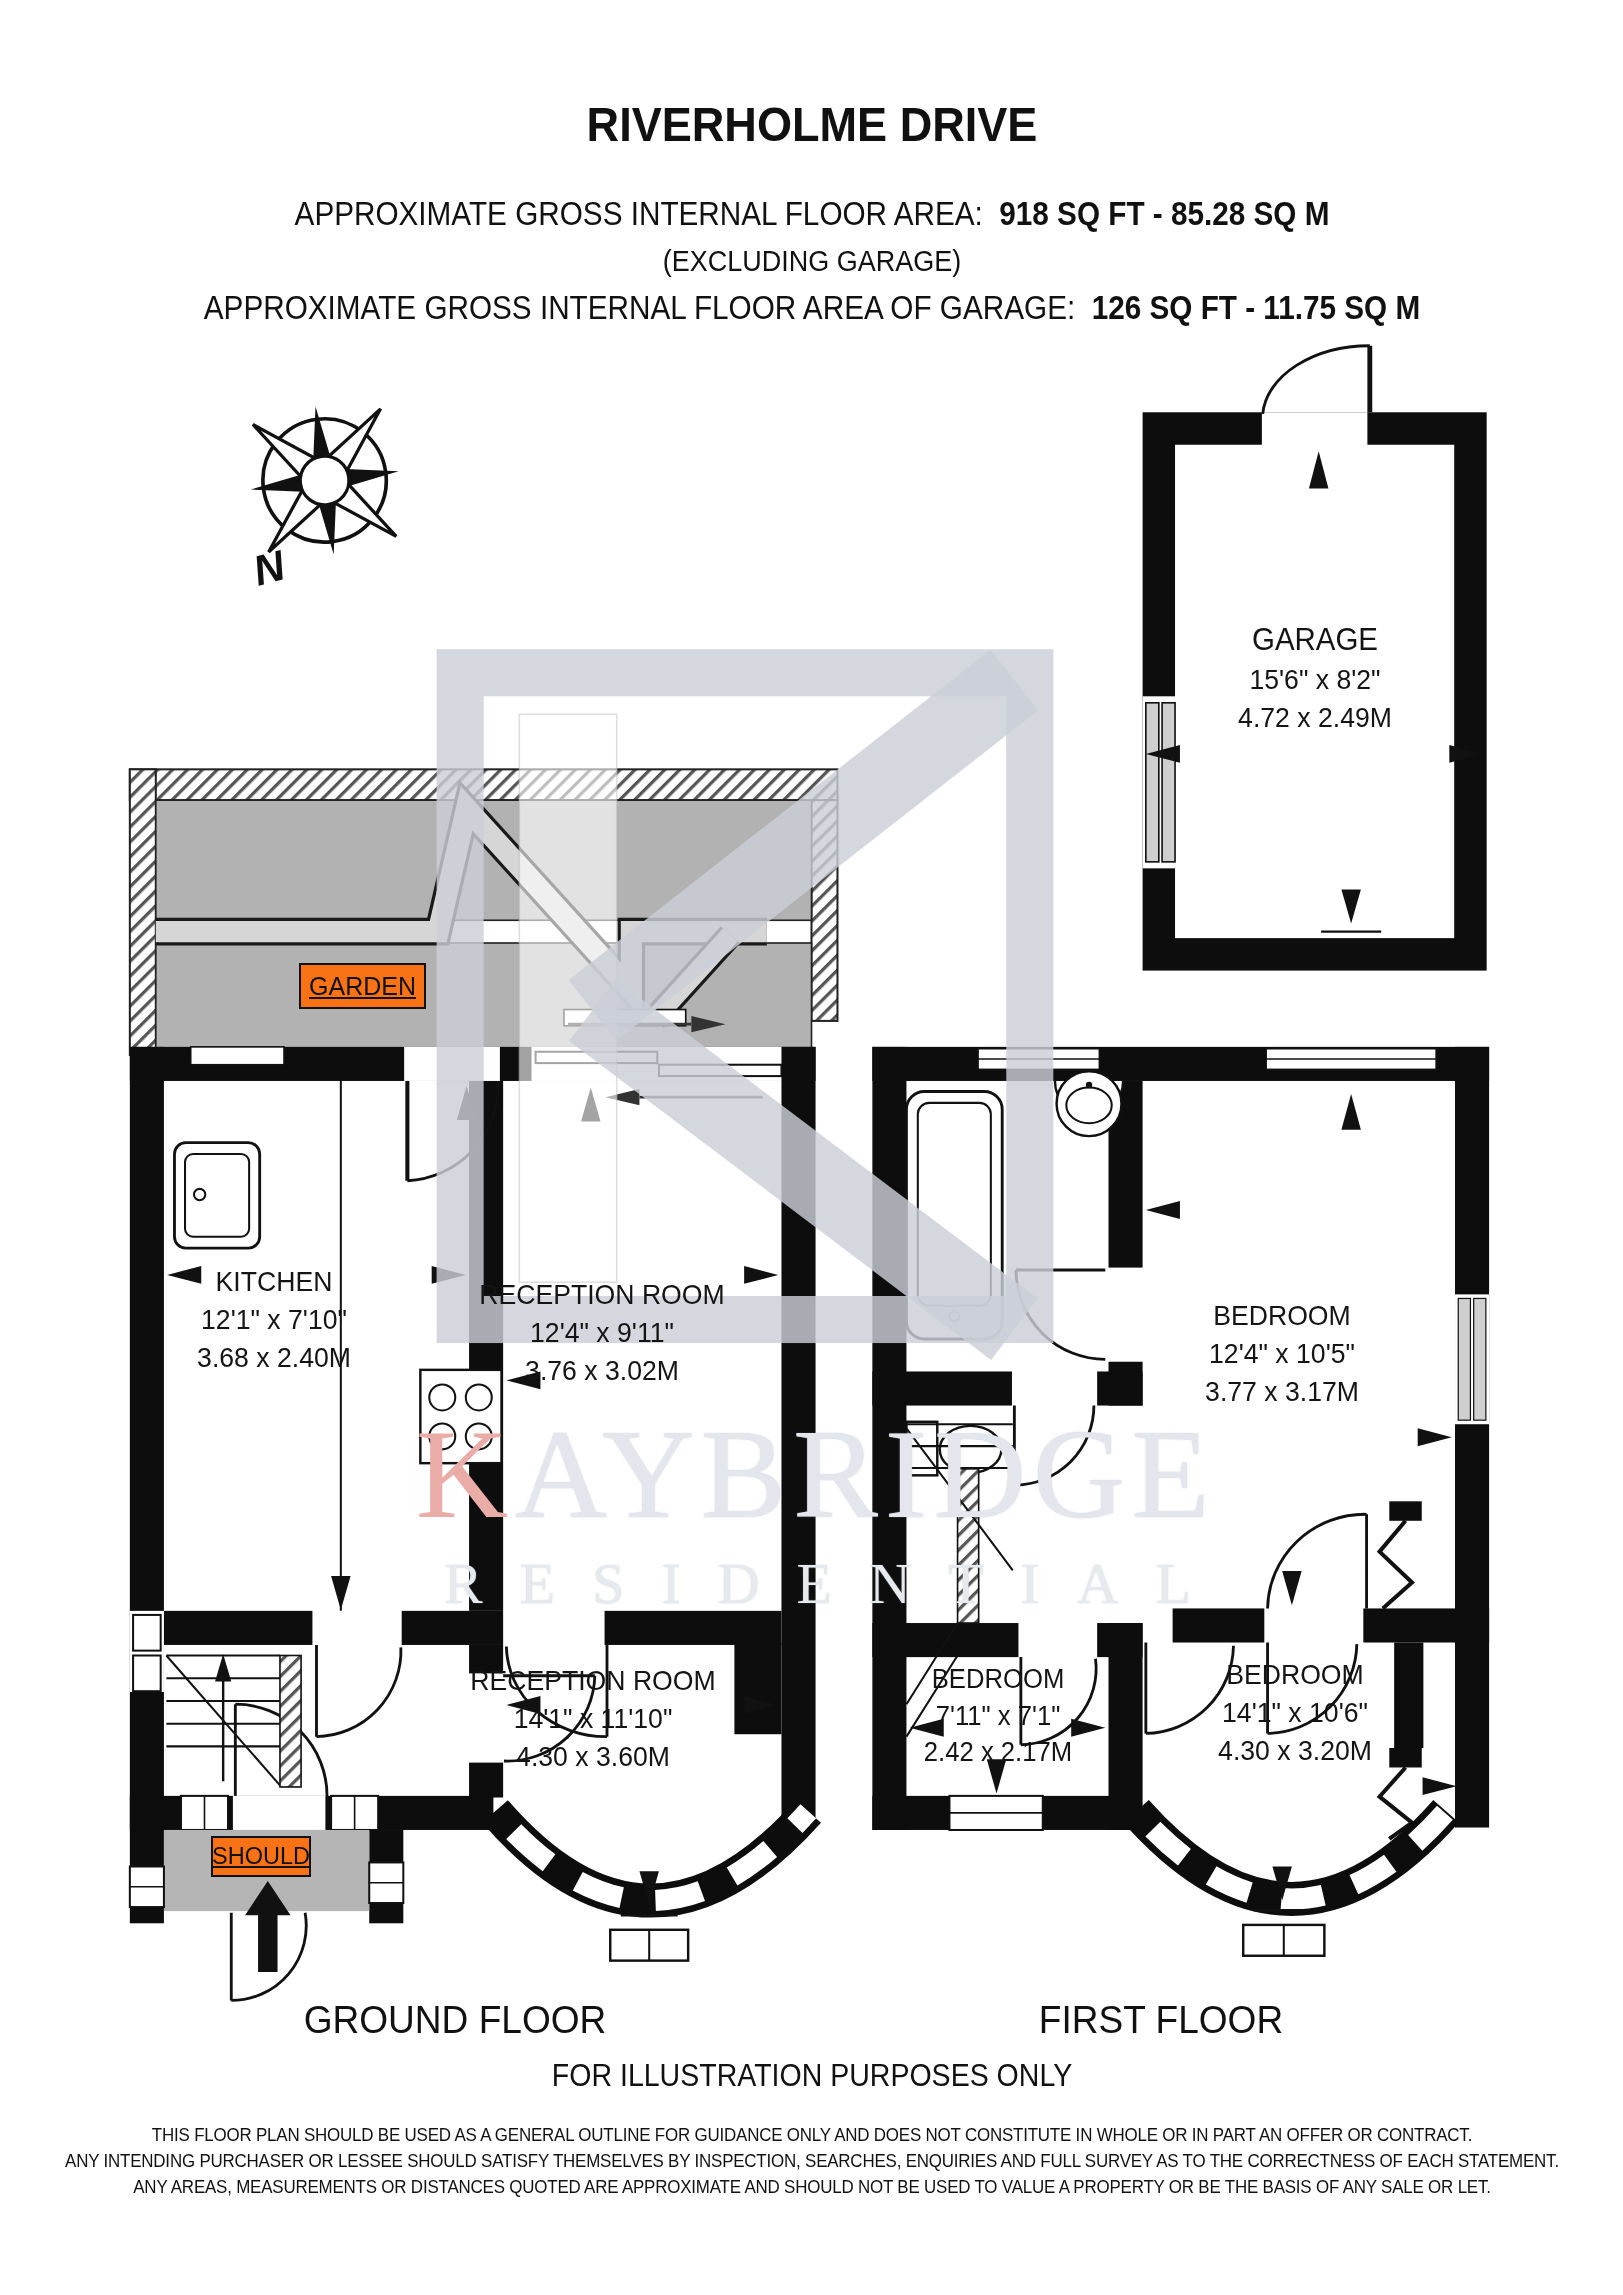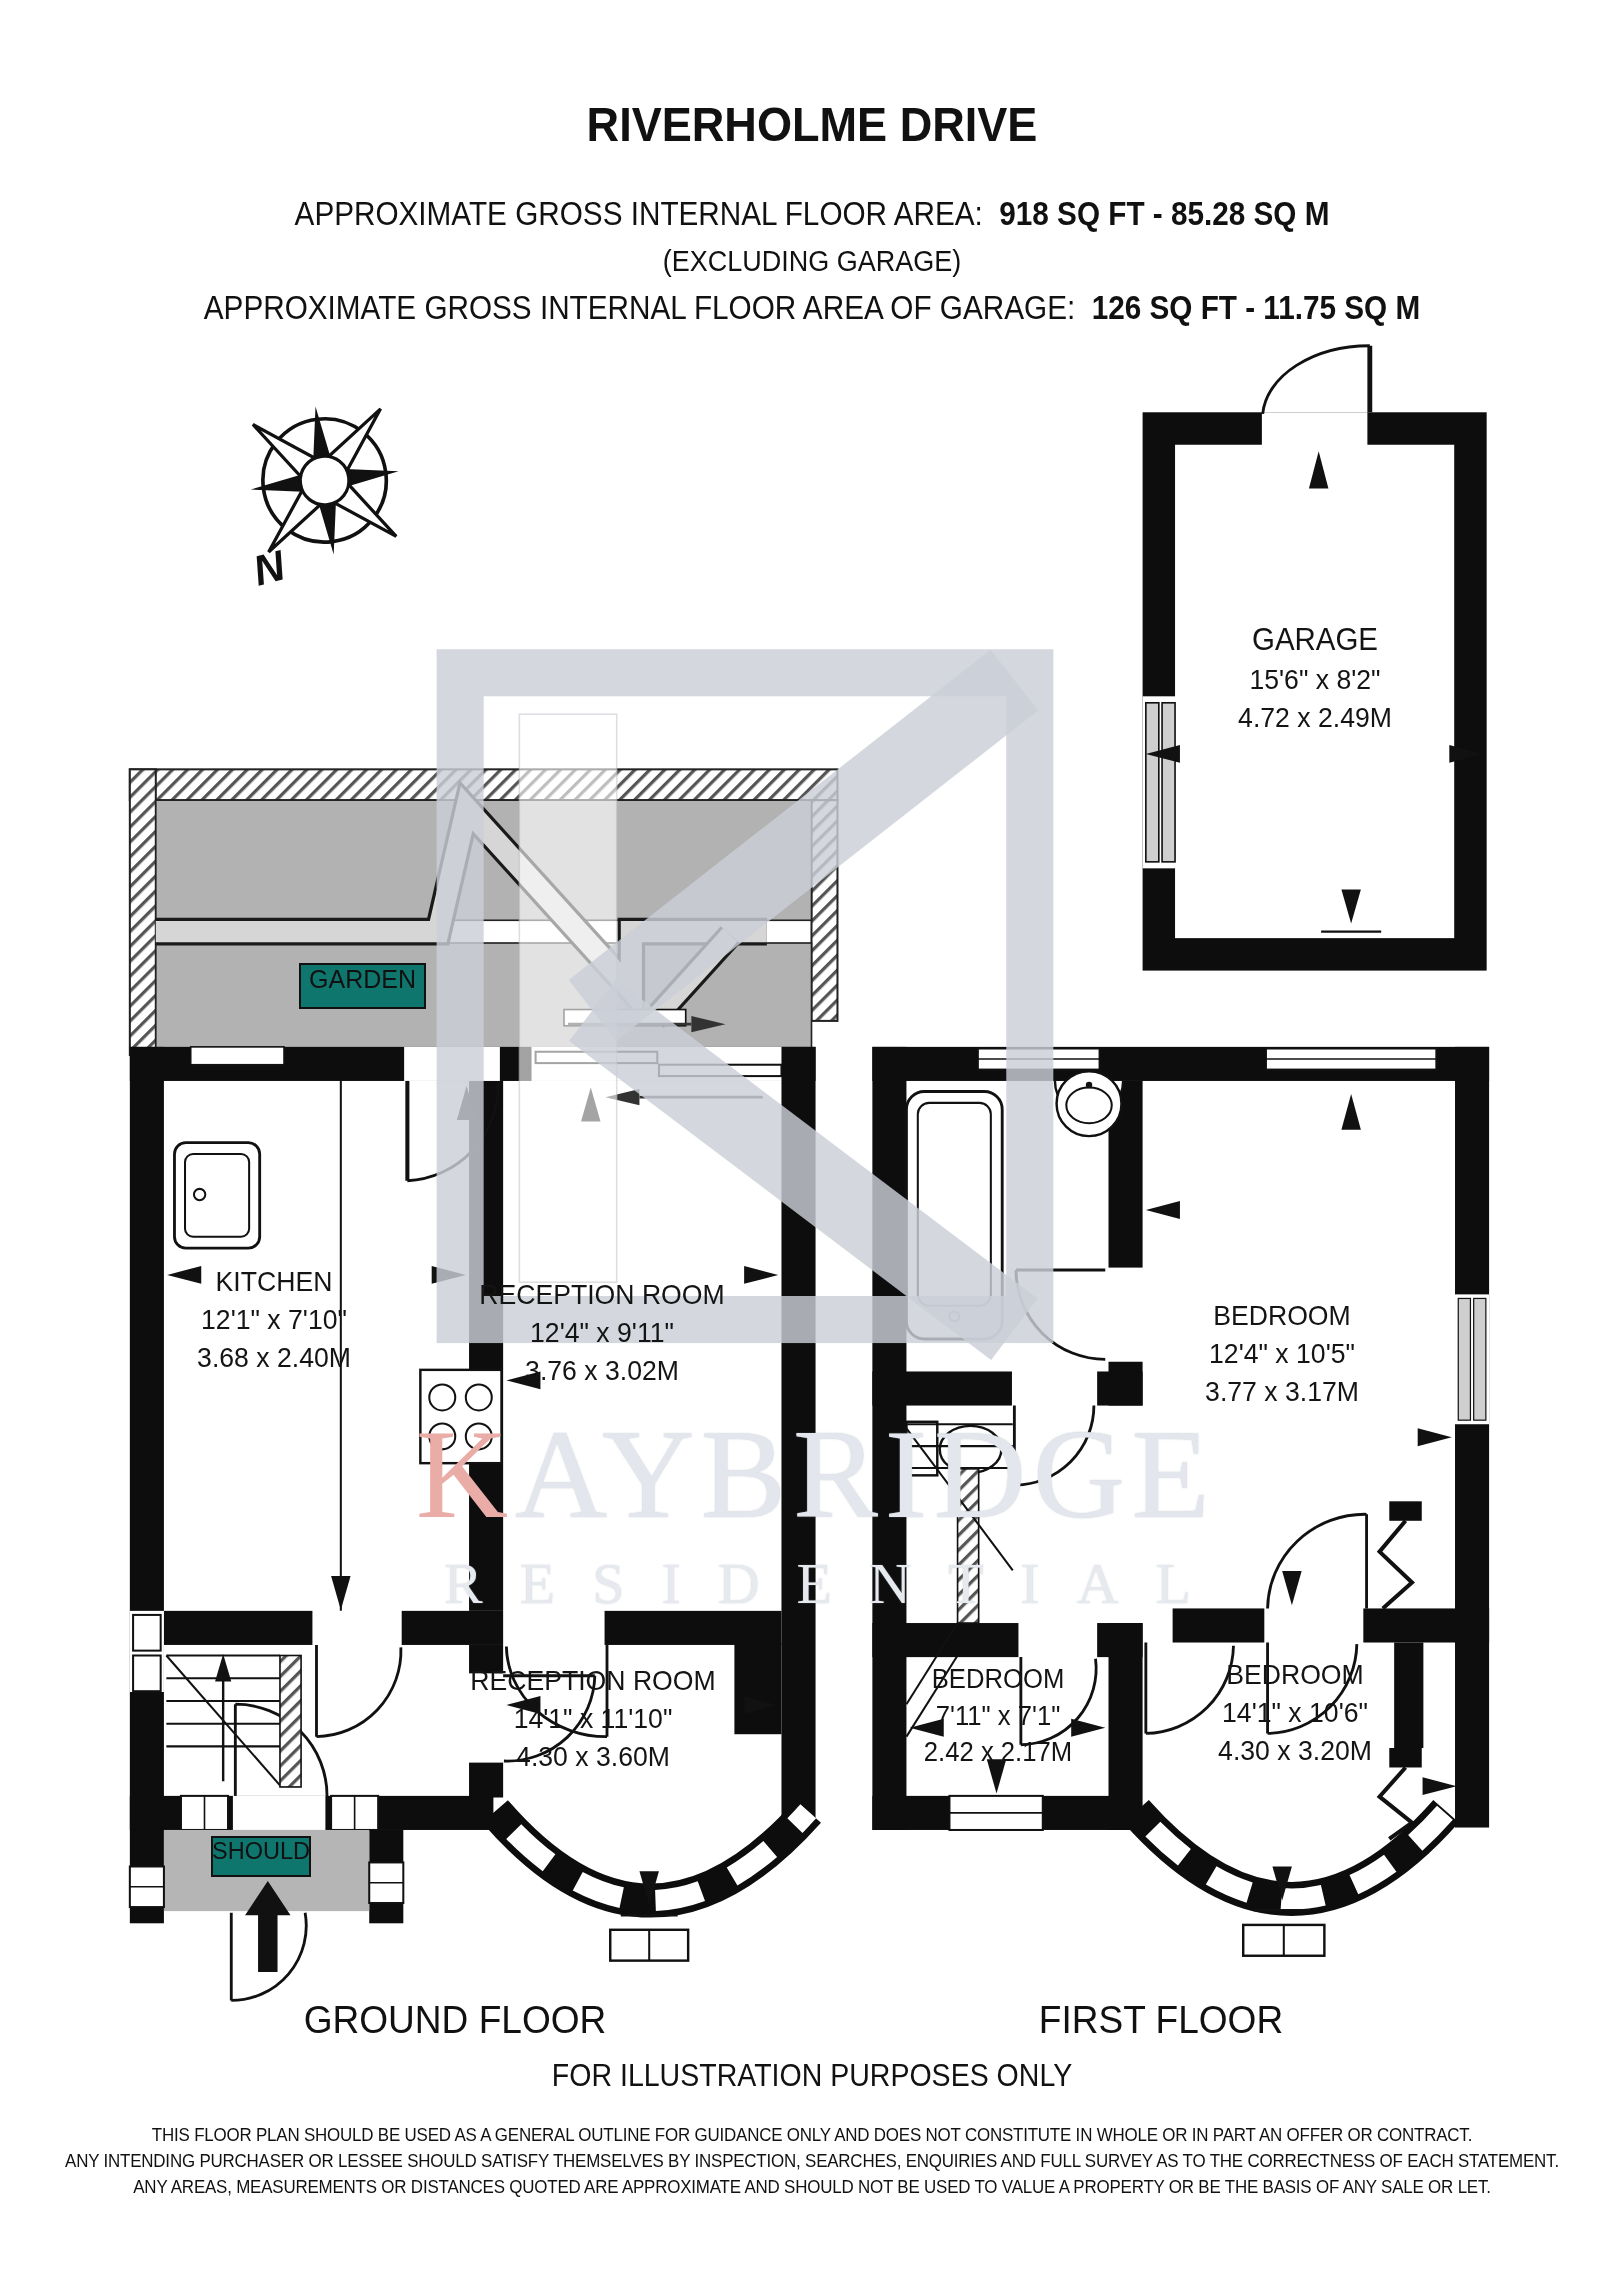--- a/index.html
+++ b/index.html
@@ -8,22 +8,22 @@
   svg{position:absolute;left:0;top:0;}
   .abs{position:absolute;}
   .hdr-title{font-size:49px;font-weight:700;letter-spacing:0px;white-space:nowrap;transform:translateX(-50%) scaleX(0.92);}
   .hdr-line{font-size:33px;white-space:nowrap;transform:translateX(-50%) scaleX(0.90);}
   .hdr-line .val{font-weight:700;}
   .hdr-sub{font-size:30px;white-space:nowrap;transform:translateX(-50%) scaleX(0.90);}
   .room-label{text-align:center;transform:translateX(-50%) scaleX(0.95);font-size:28px;line-height:1.36;
               white-space:nowrap;color:#141414;}
   .room-label.big{font-size:31px;}
   .plan-caption{font-size:39px;transform:translateX(-50%) scaleX(0.95);white-space:nowrap;}
-  .boxlabel{background:#0f766e;border:2.4px solid #111;display:flex;align-items:flex-start;justify-content:center;
-            font-size:25px;color:#111;}
+  .boxlabel{background:#f97316;border:2.4px solid #111;display:flex;align-items:center;justify-content:center;
+            font-size:25px;color:#111;text-decoration:underline;}
   .note{font-size:31px;transform:translateX(-50%) scaleX(0.92);white-space:nowrap;}
   .disc{font-size:18px;transform:translateX(-50%) scaleX(0.94);white-space:nowrap;letter-spacing:-0.2px;}
   .wm-brand{font-family:"Liberation Serif", serif;font-size:128px;letter-spacing:6.5px;white-space:nowrap;
             transform:translateX(-50%);color:#e3e6ec;text-shadow:0 0 1.6px rgba(155,160,172,.55);}
   .wm-brand .ini{color:#eaaca7;text-shadow:none;}
   .wm-sub{font-family:"Liberation Serif", serif;font-size:58px;letter-spacing:37px;white-space:nowrap;
           transform:translateX(-50%);color:#e6e9ee;text-shadow:0 0 1.6px rgba(160,165,176,.5);margin-top:24px;}
 </style>
 </head>
 <body>

